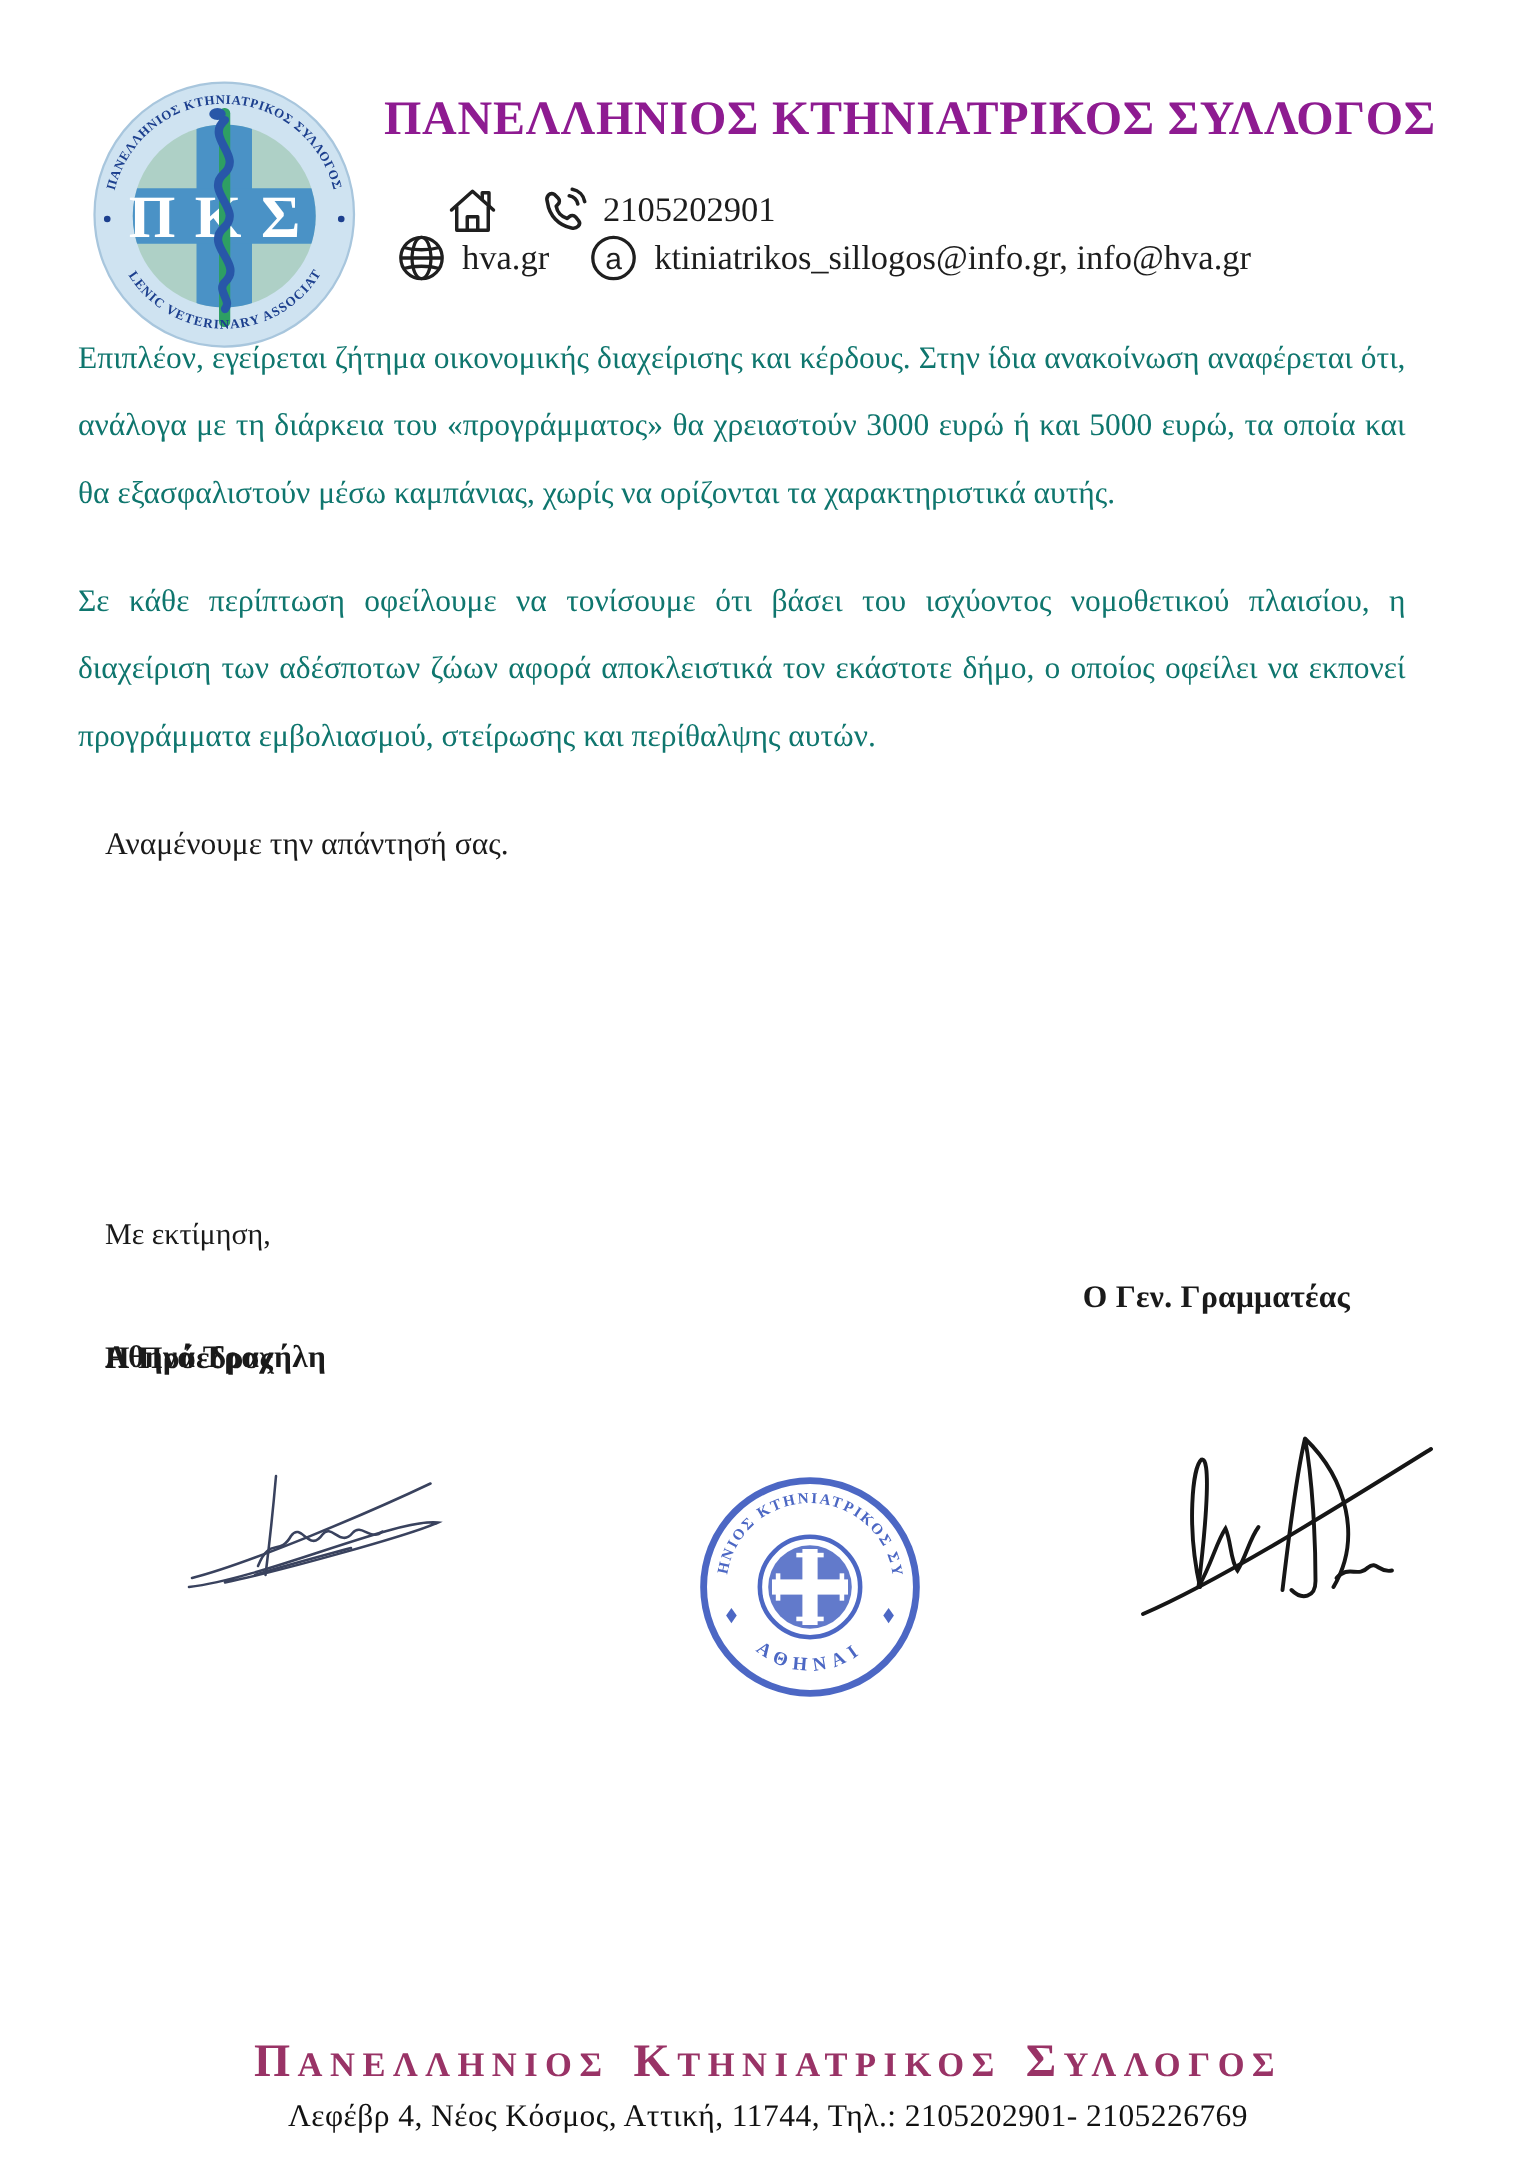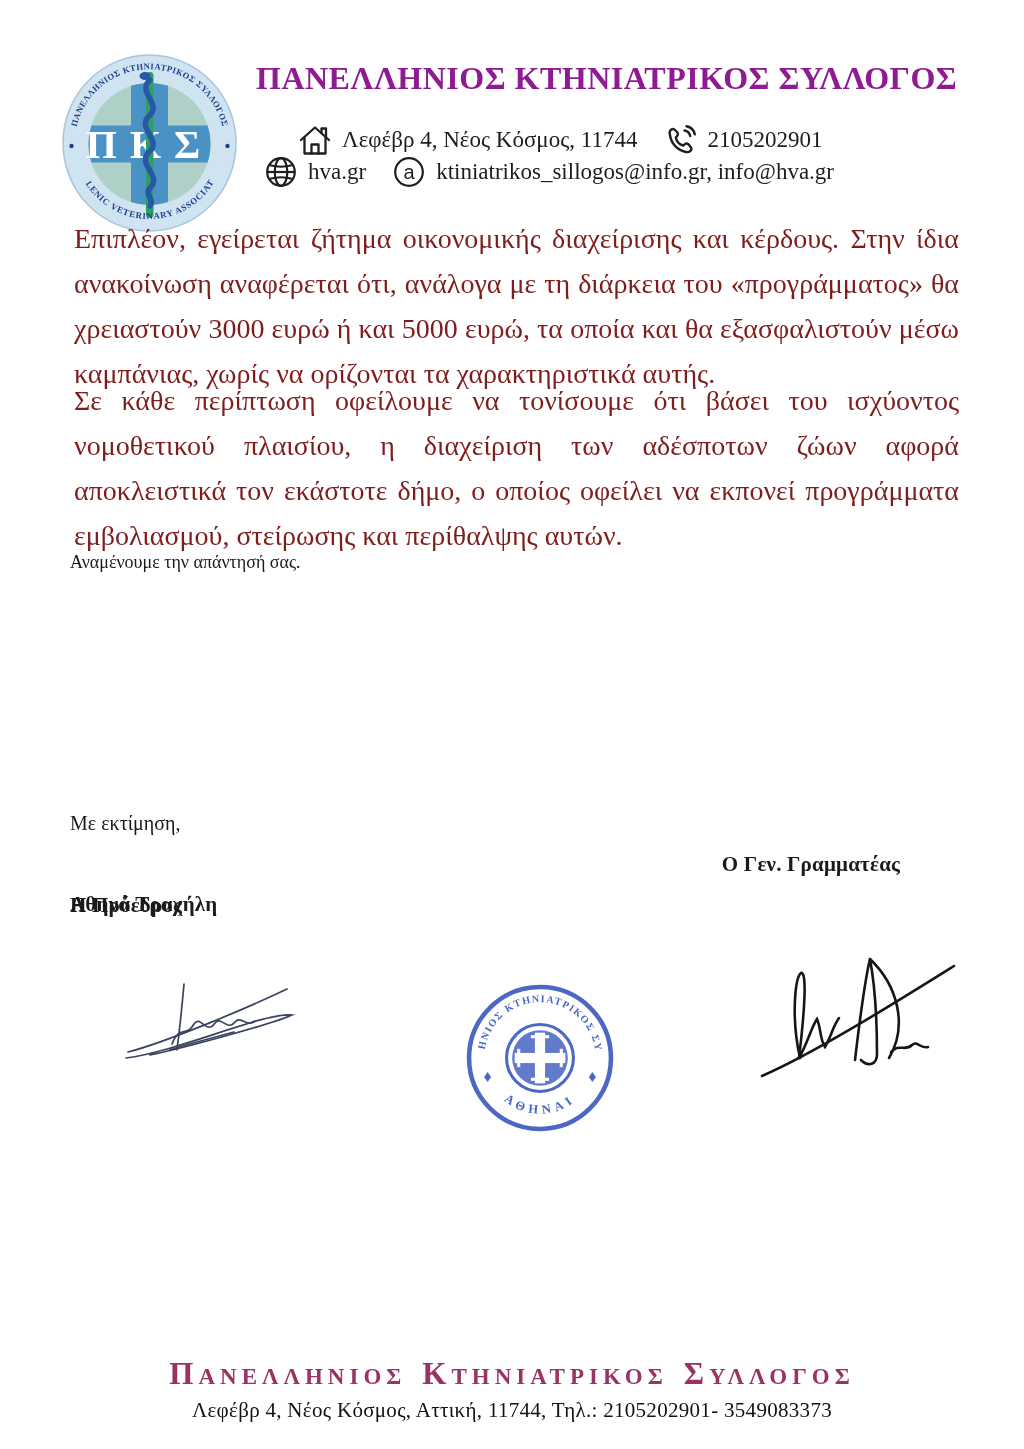--- a/index.html
+++ b/index.html
@@ -29,28 +29,28 @@
     white-space: nowrap;
   }
   .contact-row .icon { display: inline-flex; align-items: center; }
   .contact-row .txt { margin-left: 10px; }
   .contact-gap { width: 26px; }
   .row1 { left: 298px; top: 120px; height: 40px; }
   .row2 { left: 264px; top: 152px; height: 40px; }
 
   
   .para {
-    left: 74px; width: 885px;
-    font-size: 28px; line-height: 45px;
+    left: 52px; width: 885px;
+    font-size: 21px; line-height: 45px;
     text-align: justify;
-    color: #7f1d1d;
+    color: #0f766e;
   }
   .p1 { top: 216px; }
   .p2 { top: 378px; }
-  .closing-block { left: 70px; top: 540px; font-size: 18px; line-height: 45px; }
+  .closing-block { left: 70px; top: 540px; font-size: 21px; line-height: 45px; }
 
   
   .salutation { left: 70px; top: 812px; font-size: 20px; }
   .sig-text { font-size: 21px; font-weight: bold; letter-spacing: 0.2px; }
   .role-left  { left: 70px; top: 852px; margin-top: 41px; }
   .name-left  { left: 70px; top: 892px; }
   .right-col  { left: 680px; width: 262px; text-align: center; }
   .role-right { top: 852px; }
   .name-right { top: 892px; }
 
@@ -119,21 +119,20 @@
     <span class="icon">
       <svg width="34" height="33" viewBox="0 0 34 33">
         <g fill="none" stroke="#1f1f1f" stroke-width="2.3" stroke-linejoin="round" stroke-linecap="round">
           <path d="M3 16 L17 3.5 L31 16"></path>
           <path d="M23.5 9 V4.5 H28 V13"></path>
           <path d="M6.5 14 V29.5 H27.5 V14"></path>
           <path d="M13.5 29.5 V20.5 H20.5 V29.5"></path>
         </g>
       </svg>
     </span>
-    <span class="txt">Λεφέβρ 4, Νέος Κόσμος, 11744</span>
     <span class="contact-gap"></span>
     <span class="icon">
       <svg width="34" height="34" viewBox="0 0 34 34">
         <g fill="none" stroke="#1f1f1f" stroke-width="2.4" stroke-linecap="round" stroke-linejoin="round">
           <path d="M7 12 C 5.5 8 8.5 5 11.5 6.5 L 14 9 C 15.2 10.2 15.2 12 14 13.2 L 12.8 14.5 C 13.5 18.5 16.5 21.5 20.2 22.6 L 21.6 21.4 C 22.8 20.4 24.6 20.5 25.7 21.6 L 27.8 24.2 C 29.6 26.8 26.6 29.8 23 29 C 14.5 27.2 8.2 20.8 7 12 Z"></path>
           <path d="M21.5 7.5 C 24.3 8 26.6 10.2 27.2 13"></path>
           <path d="M23.5 3.2 C 27.8 4 31 7.2 31.8 11.4"></path>
         </g>
       </svg>
     </span>
@@ -216,15 +215,15 @@
       <path d="M4 130 C 55 108, 135 58, 196 20"></path>
       <path d="M42 112 C 33 72, 37 32, 43 27 C 49 25, 47 62, 41 112"></path>
       <path d="M41 112 C 50 96, 53 82, 59 73 C 63 82, 62 94, 67 101 C 73 91, 75 80, 81 72"></path>
       <path d="M97 114 C 101 80, 106 38, 112 13 C 117 40, 119 80, 119 108 C 119 119, 110 121, 103 114"></path>
       <path d="M112 13 C 140 40, 150 80, 131 112"></path>
       <path d="M133 106 C 141 97, 147 106, 154 99 C 160 94, 161 103, 170 101"></path>
     </g>
   </svg>
 
   <div class="abs footer-title"><span class="ft-word"><span class="ft-initial">Π</span>ΑΝΕΛΛΗΝΙΟΣ</span><span class="ft-word"><span class="ft-initial">Κ</span>ΤΗΝΙΑΤΡΙΚΟΣ</span><span class="ft-word"><span class="ft-initial">Σ</span>ΥΛΛΟΓΟΣ</span></div>
-  <div class="abs footer-address">Λεφέβρ 4, Νέος Κόσμος, Αττική, 11744, Τηλ.: 2105202901- 3549083373</div>
+  <div class="abs footer-address">Λεφέβρ 4, Νέος Κόσμος, Αττική, 11744, Τηλ.: 2105202901- 2105226769</div>
 
 </div>
 
 </body></html>

